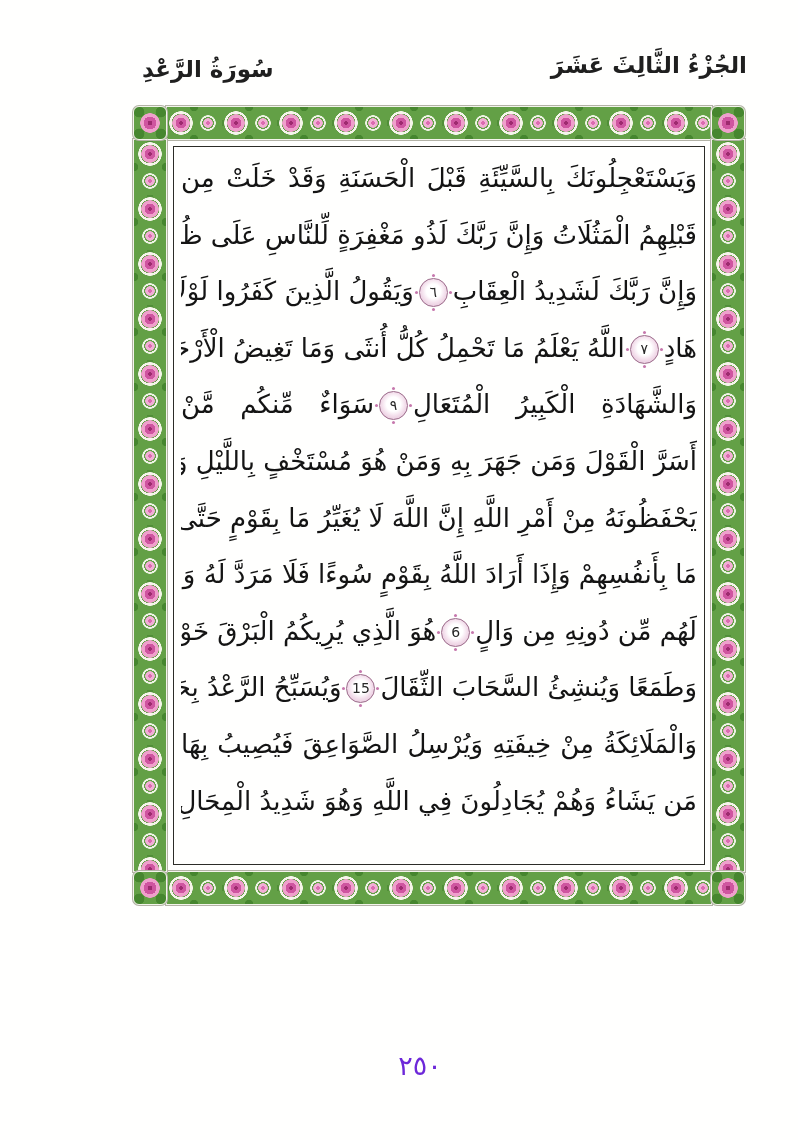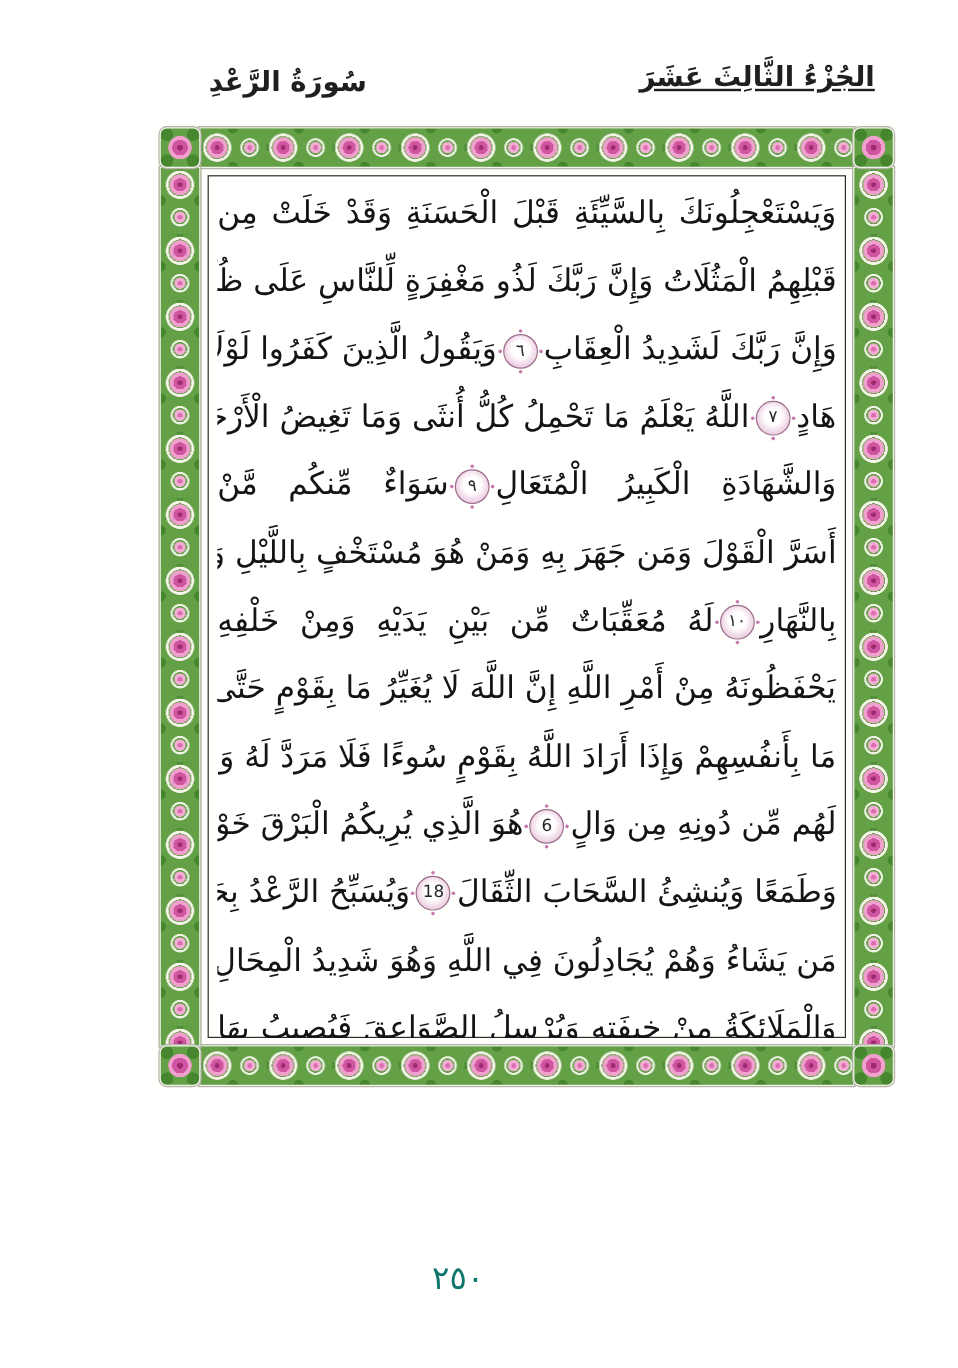--- a/index.html
+++ b/index.html
@@ -4,23 +4,23 @@
 <style>
   html,body{margin:0;padding:0;background:#ffffff;}
   .page{
     position:relative;width:798px;height:1140px;margin:0 auto;
     background:#fffffe;overflow:hidden;
     font-family:"DejaVu Sans",sans-serif;color:#141414;
   }
   
   .head{
     position:absolute;top:52px;font-size:23px;font-weight:bold;
-    color:#1f1f1f;direction:rtl;white-space:nowrap;margin-left:32px;
+    color:#1f1f1f;direction:rtl;white-space:nowrap;
   }
-  .head.juz{right:69px;text-decoration:underline;}
+  .head.juz{right:51px;}
   .head.surah{left:142px;top:56px;}
   
   .frame{position:absolute;left:133px;top:106px;width:612px;height:799px;}
   .band{
     position:absolute;background-color:#63a046;
     border:1px solid #f4f4ec;box-shadow:0 0 0 1px #b3b3a6;box-sizing:border-box;
   }
   .band.h{
     left:33px;right:33px;height:34px;
     background-image:
@@ -79,22 +79,22 @@
     display:inline-block;width:29px;height:29px;line-height:27px;
     border-radius:50%;border:1.5px solid #9b6b8a;box-sizing:border-box;
     background:radial-gradient(circle at 50% 45%, #ffffff 0 35%, #f2dcea 60%, #ddb7d0 100%);
     color:#272727;font-size:14px;text-align:center;vertical-align:middle;
     margin:0 5px;text-align-last:center;
     box-shadow:0 -17px 0 -13px #c678ad, 0 17px 0 -13px #c678ad,
                -17px 0 0 -13px #c678ad, 17px 0 0 -13px #c678ad;
   }
   
   .page-number{
-    position:absolute;top:1050px;left:360px;width:120px;text-align:left;
-    font-size:27px;color:#0f766e;direction:rtl;
+    position:absolute;top:1050px;left:360px;width:120px;text-align:center;
+    font-size:27px;color:#6d28d9;direction:rtl;
   }
 </style>
 </head>
 <body>
 
 <div class="page">
 
   <div class="head juz">الجُزْءُ الثَّالِثَ عَشَرَ</div>
   <div class="head surah">سُورَةُ الرَّعْدِ</div>
 
@@ -109,25 +109,24 @@
     <div class="corner br"></div>
     <div class="inner-line"></div>
 
     <div class="text-block">
         <div class="qline"><span>وَيَسْتَعْجِلُونَكَ بِالسَّيِّئَةِ قَبْلَ الْحَسَنَةِ وَقَدْ خَلَتْ مِن</span></div>
         <div class="qline"><span>قَبْلِهِمُ الْمَثُلَاتُ وَإِنَّ رَبَّكَ لَذُو مَغْفِرَةٍ لِّلنَّاسِ عَلَى ظُلْمِهِمْ</span></div>
         <div class="qline"><span>وَإِنَّ رَبَّكَ لَشَدِيدُ الْعِقَابِ</span><span class="ayah-marker">٦</span><span>وَيَقُولُ الَّذِينَ كَفَرُوا لَوْلَا</span></div>
         <div class="qline"><span>هَادٍ</span><span class="ayah-marker">٧</span><span>اللَّهُ يَعْلَمُ مَا تَحْمِلُ كُلُّ أُنثَى وَمَا تَغِيضُ الْأَرْحَامُ</span></div>
         <div class="qline"><span>وَالشَّهَادَةِ الْكَبِيرُ الْمُتَعَالِ</span><span class="ayah-marker">٩</span><span>سَوَاءٌ مِّنكُم مَّنْ</span></div>
         <div class="qline"><span>أَسَرَّ الْقَوْلَ وَمَن جَهَرَ بِهِ وَمَنْ هُوَ مُسْتَخْفٍ بِاللَّيْلِ وَسَارِبٌ</span></div>
-        <div class="qline"><span>بِالنَّهَارِ</span><span class="ayah-marker">١٠</span><span>لَهُ مُعَقِّبَاتٌ مِّن بَيْنِ يَدَيْهِ وَمِنْ خَلْفِهِ</span></div>
         <div class="qline"><span>يَحْفَظُونَهُ مِنْ أَمْرِ اللَّهِ إِنَّ اللَّهَ لَا يُغَيِّرُ مَا بِقَوْمٍ حَتَّى يُغَيِّرُوا</span></div>
         <div class="qline"><span>مَا بِأَنفُسِهِمْ وَإِذَا أَرَادَ اللَّهُ بِقَوْمٍ سُوءًا فَلَا مَرَدَّ لَهُ وَمَا</span></div>
         <div class="qline"><span>لَهُم مِّن دُونِهِ مِن وَالٍ</span><span class="ayah-marker">6</span><span>هُوَ الَّذِي يُرِيكُمُ الْبَرْقَ خَوْفًا</span></div>
-        <div class="qline"><span>وَطَمَعًا وَيُنشِئُ السَّحَابَ الثِّقَالَ</span><span class="ayah-marker">18</span><span>وَيُسَبِّحُ الرَّعْدُ بِحَمْدِهِ</span></div>
+        <div class="qline"><span>وَطَمَعًا وَيُنشِئُ السَّحَابَ الثِّقَالَ</span><span class="ayah-marker">15</span><span>وَيُسَبِّحُ الرَّعْدُ بِحَمْدِهِ</span></div>
+        <div class="qline"><span>وَالْمَلَائِكَةُ مِنْ خِيفَتِهِ وَيُرْسِلُ الصَّوَاعِقَ فَيُصِيبُ بِهَا</span></div>
         <div class="qline"><span>مَن يَشَاءُ وَهُمْ يُجَادِلُونَ فِي اللَّهِ وَهُوَ شَدِيدُ الْمِحَالِ</span></div>
-        <div class="qline"><span>وَالْمَلَائِكَةُ مِنْ خِيفَتِهِ وَيُرْسِلُ الصَّوَاعِقَ فَيُصِيبُ بِهَا</span></div>
       </div>
   </div>
 
   <div class="page-number">٢٥٠</div>
 
 </div>
 
 </body></html>

